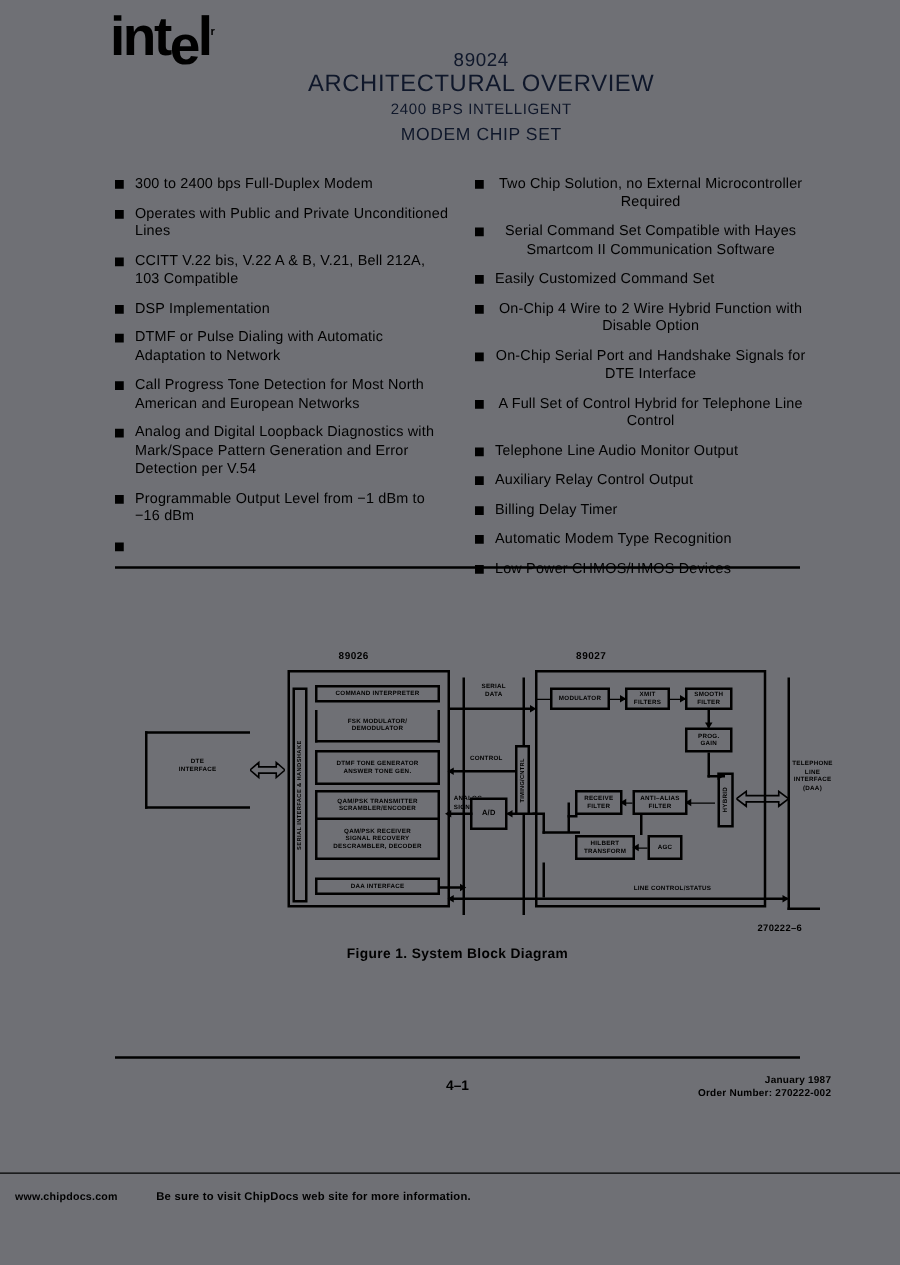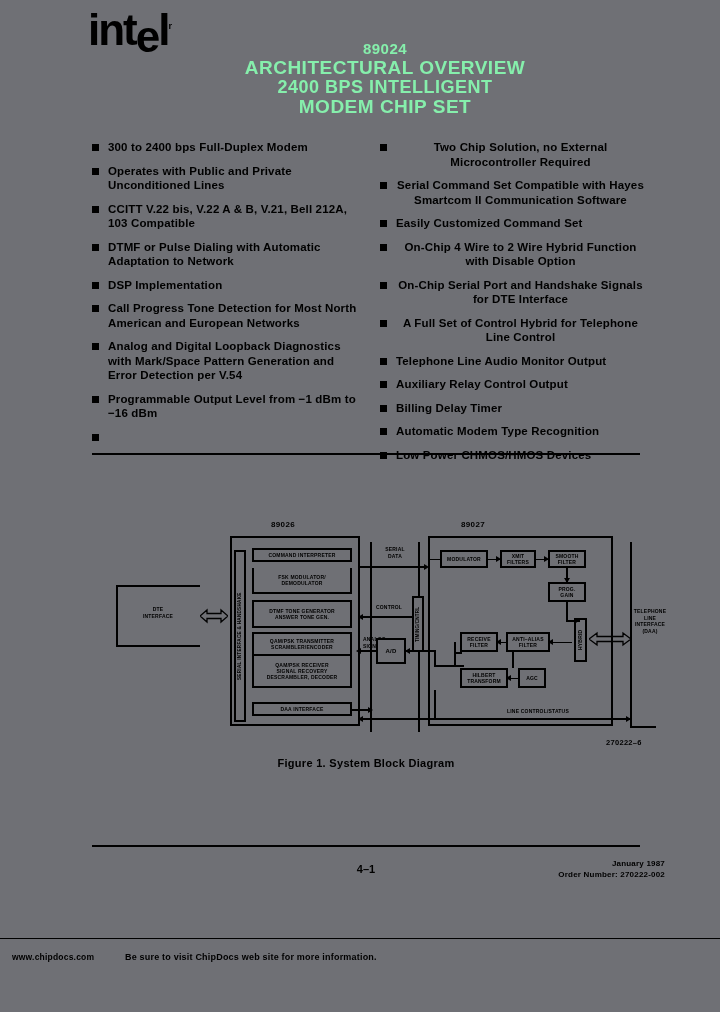--- a/index.html
+++ b/index.html
@@ -35,28 +35,28 @@
     font-weight: bold;
     letter-spacing: 0;
   }
 
   
   .title-block {
     position: absolute; left: 120px; top: 40px; width: 530px;
     text-align: center;
   }
   .title-block div {
-    font-weight: bold;
-    color: #86efac;
+    font-weight: normal;
+    color: #0f172a;
     letter-spacing: 0.5px;
   }
   .t-part   { font-size: 15px; line-height: 17px; }
   .t-main   { font-size: 19px; line-height: 21px; }
-  .t-sub    { font-size: 18px; line-height: 19px; }
-  .t-sub2   { font-size: 19px; line-height: 20px; }
+  .t-sub    { font-size: 12px; line-height: 19px; }
+  .t-sub2   { font-size: 14px; line-height: 20px; }
 
   
   .features { position: absolute; left: 92px; top: 140px; width: 548px; }
   .col { position: absolute; top: 0; }
   .col-left  { left: 0px;   width: 268px; }
   .col-right { left: 288px; width: 265px; text-align: center; }
 
   .bullet-row {
     display: flex;
     align-items: flex-start;
@@ -64,21 +64,21 @@
   }
   .bullet-mark {
     width: 7px; height: 7px;
     background: #000;
     flex: 0 0 7px;
     margin-top: 4px;
     margin-right: 9px;
   }
   .bullet-text {
     font-size: 11.5px;
-    font-weight: bold;
+    font-weight: normal;
     line-height: 14.5px;
     letter-spacing: 0.15px;
     color: #000;
   }
 
   .rule {
     position: absolute;
     left: 92px;
     height: 2px;
     background: #000;
@@ -190,25 +190,25 @@
         <div class="bullet-row">
           <span class="bullet-mark"></span>
           <span class="bullet-text">Operates with Public and Private Unconditioned Lines</span>
         </div>
         <div class="bullet-row">
           <span class="bullet-mark"></span>
           <span class="bullet-text">CCITT V.22 bis, V.22 A &amp; B, V.21, Bell 212A, 103 Compatible</span>
         </div>
         <div class="bullet-row">
           <span class="bullet-mark"></span>
+          <span class="bullet-text">DSP Implementation</span>
+        </div>
+        <div class="bullet-row">
+          <span class="bullet-mark"></span>
           <span class="bullet-text">DTMF or Pulse Dialing with Automatic Adaptation to Network</span>
-        </div>
-        <div class="bullet-row">
-          <span class="bullet-mark"></span>
-          <span class="bullet-text">DSP Implementation</span>
         </div>
         <div class="bullet-row">
           <span class="bullet-mark"></span>
           <span class="bullet-text">Call Progress Tone Detection for Most North American and European Networks</span>
         </div>
         <div class="bullet-row">
           <span class="bullet-mark"></span>
           <span class="bullet-text">Analog and Digital Loopback Diagnostics with Mark/Space Pattern Generation and Error Detection per V.54</span>
         </div>
         <div class="bullet-row">

